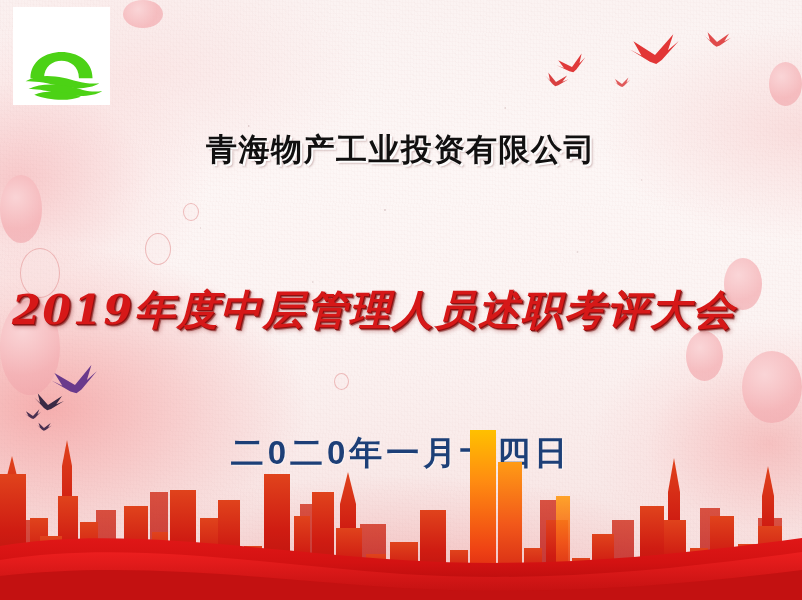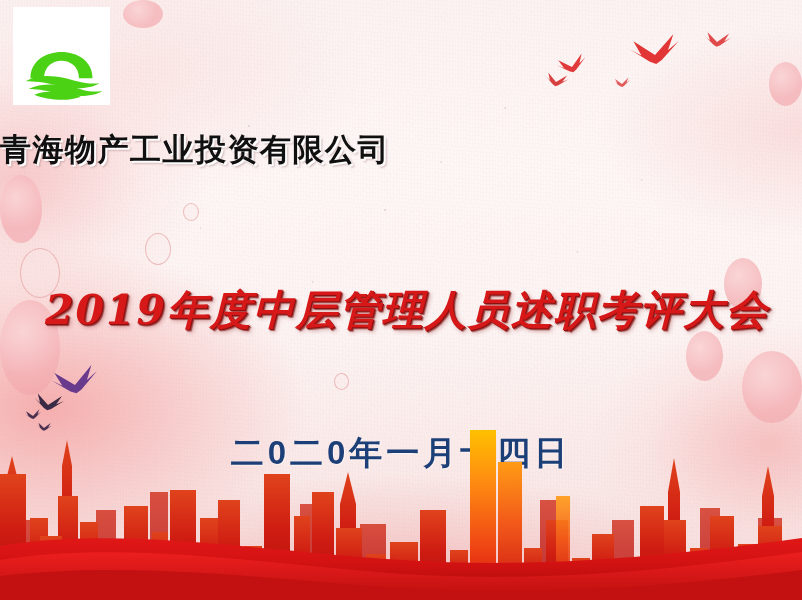--- a/index.html
+++ b/index.html
@@ -53,31 +53,32 @@
   .b-fill{background:radial-gradient(circle at 38% 33%, rgba(250,212,214,.95) 0%, rgba(244,176,180,.78) 60%, rgba(238,158,164,.55) 100%);}
 
   
   .logo-box{
     position:absolute;left:13px;top:7px;width:97px;height:98px;
     background:#fff;
   }
   
   .company-title{
     position:absolute;left:0;right:0;top:129px;
+    text-align:center;
     font-family:"Liberation Sans","DejaVu Sans",sans-serif;
     font-weight:700;
     font-size:31px;
     letter-spacing:1.5px;
     color:#111010;
     text-shadow:2px 2px 0 rgba(255,255,255,.95), 3px 3px 2px rgba(160,120,120,.45);
     white-space:nowrap;
   }
   .main-title{
     position:absolute;left:0;right:0;top:283px;
-    text-align:center;
+    text-align:left;
     font-family:"DejaVu Serif","Liberation Serif",serif;
     font-weight:700;
     font-style:italic;
     font-size:41px;
     letter-spacing:2px;
     color:#d61818;
     text-shadow:
        1px 1px 0 #8d1010,
        2px 2px 1px rgba(120,18,18,.65),
        3px 3px 4px rgba(140,30,30,.35);

